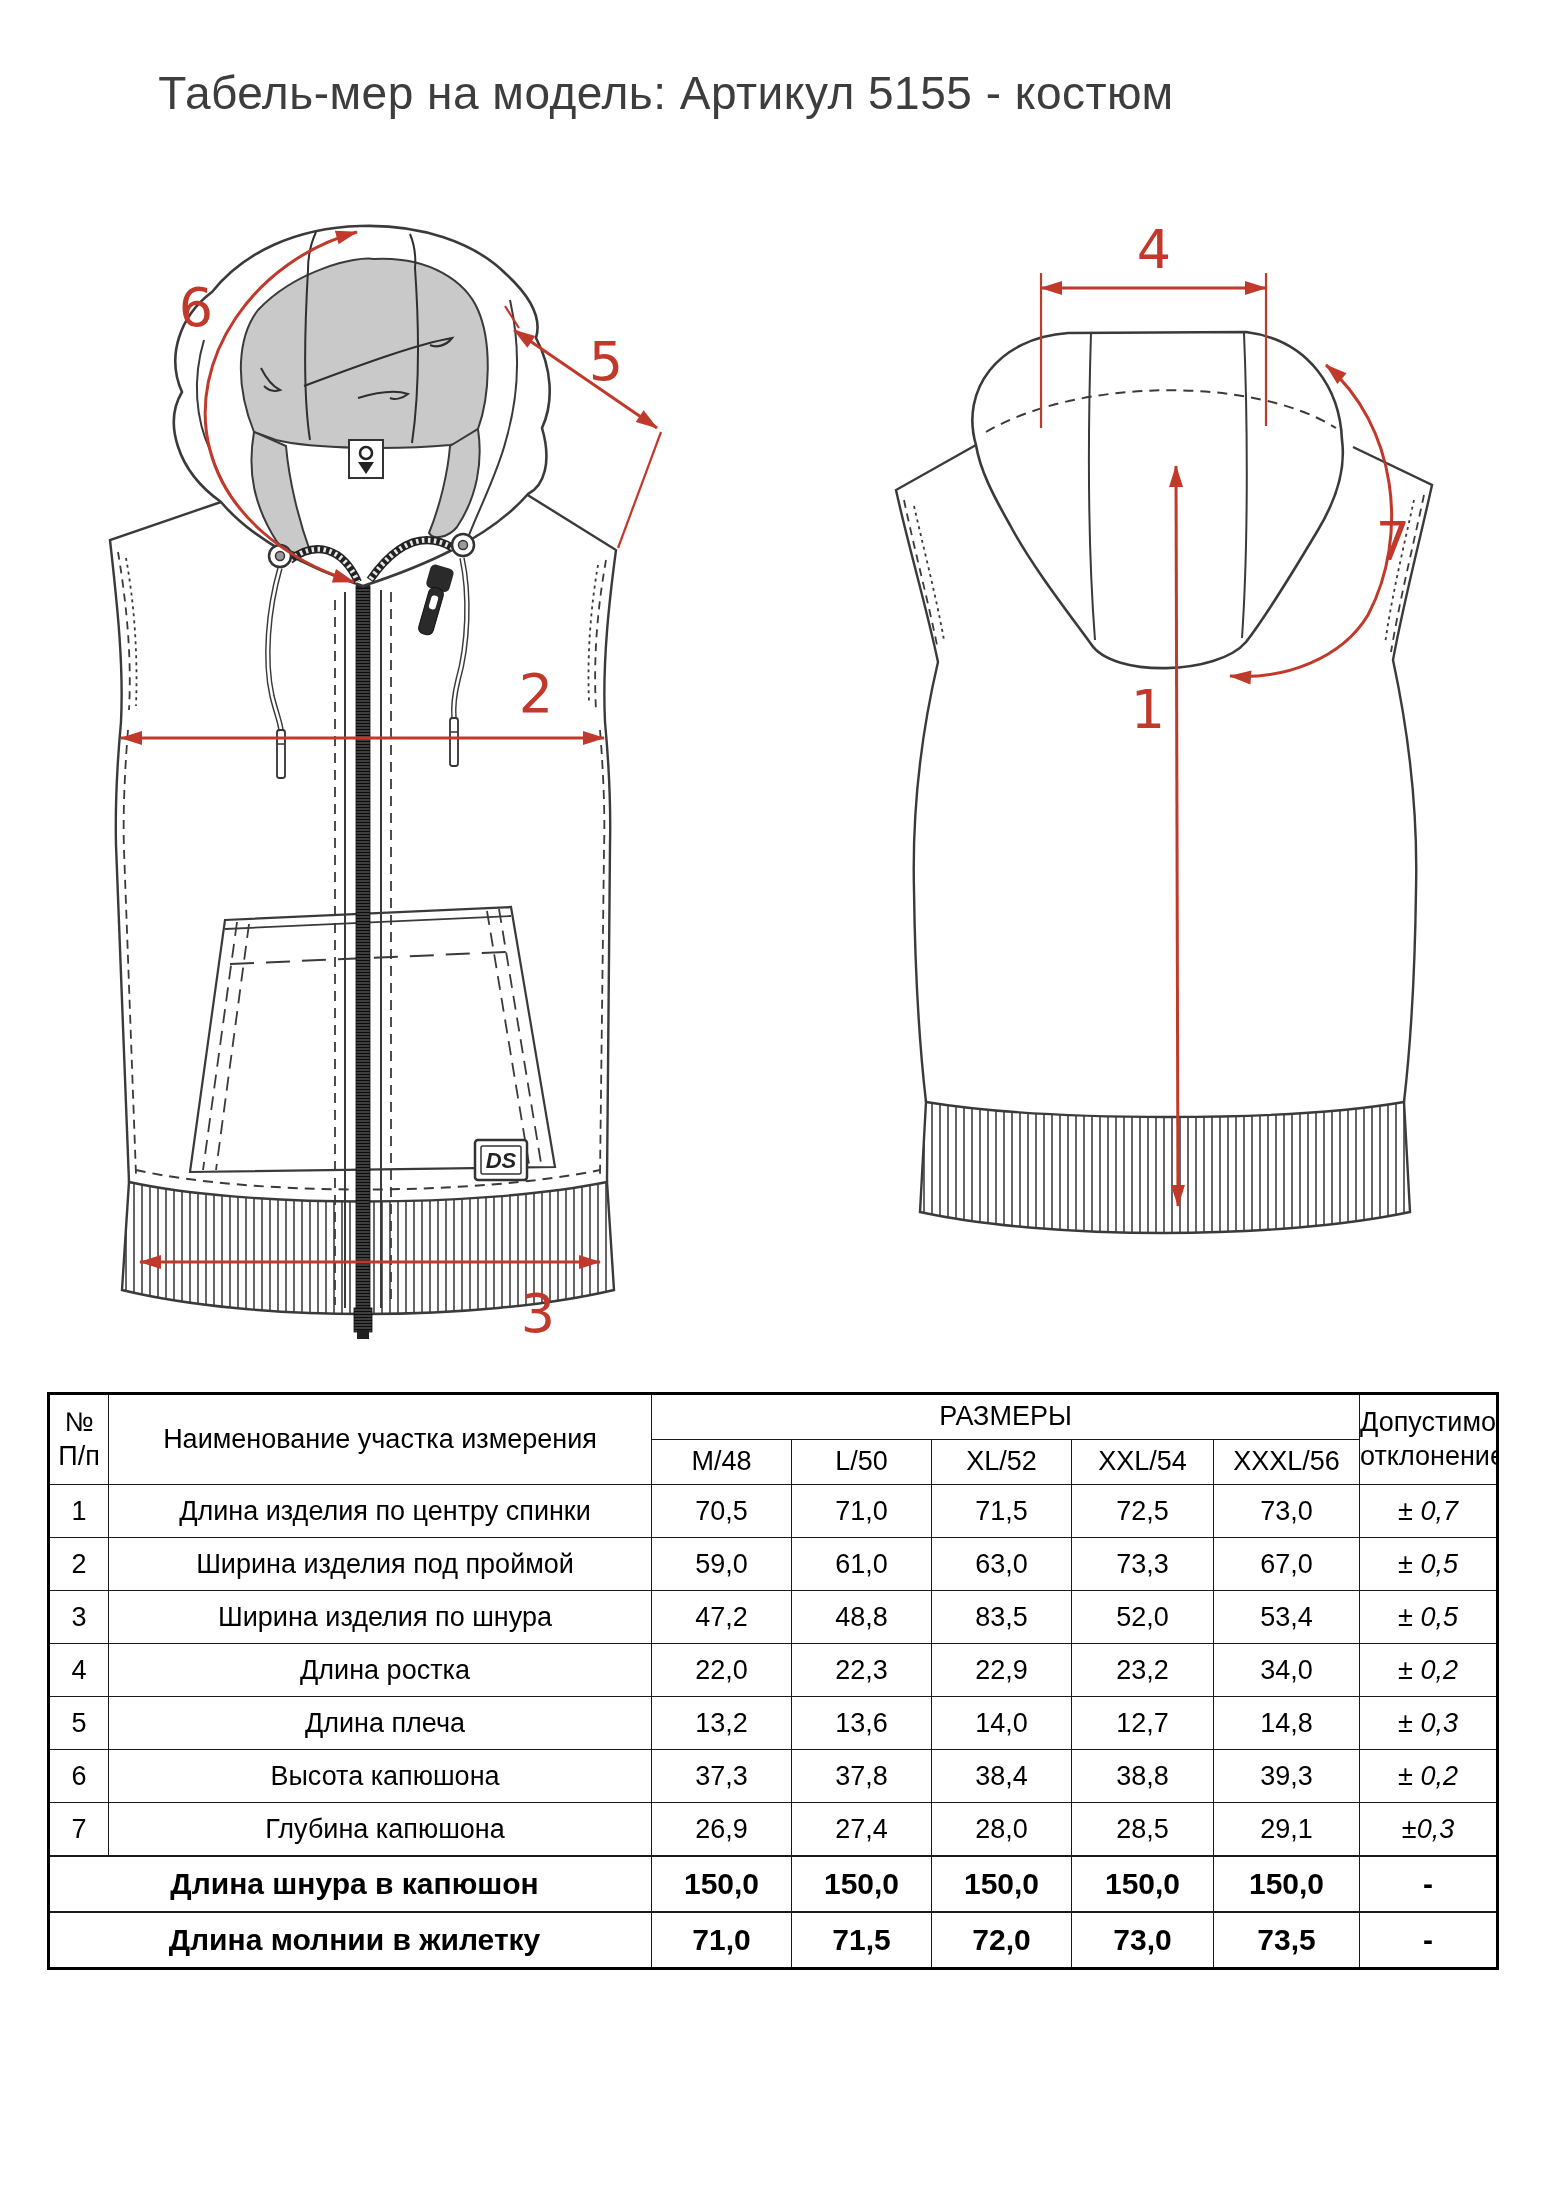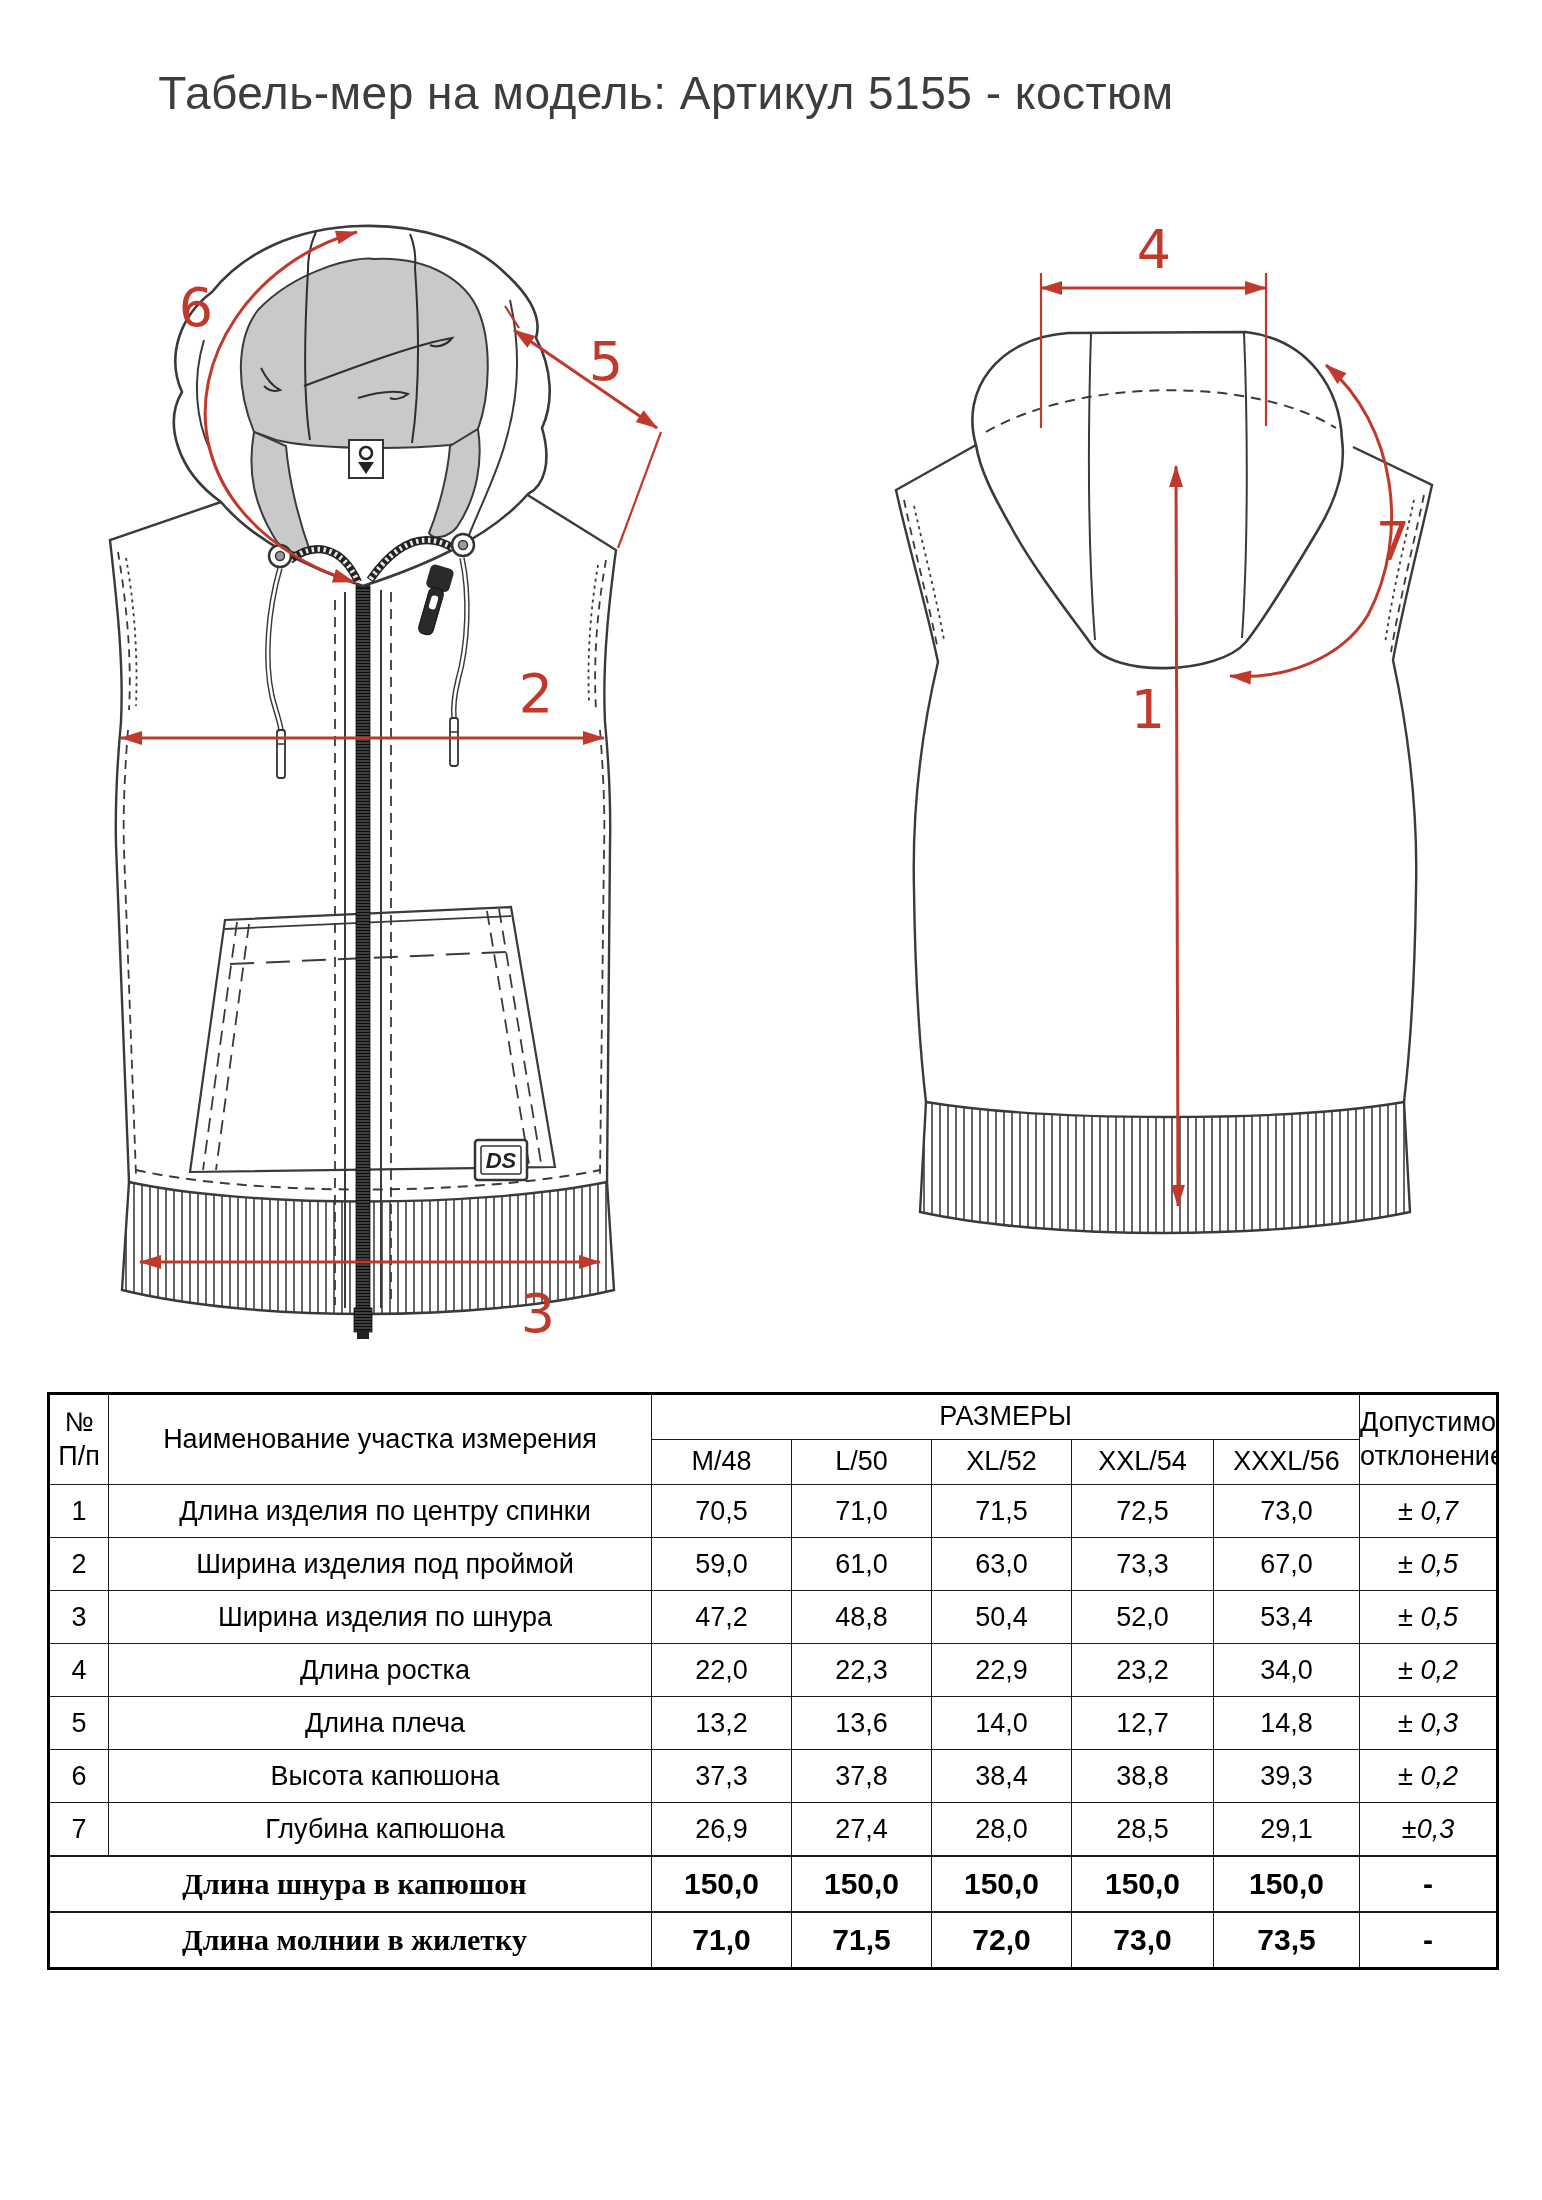--- a/index.html
+++ b/index.html
@@ -13,21 +13,21 @@
   .spec-table{position:absolute;left:47px;top:1392px;width:1449px;border-collapse:collapse;
     table-layout:fixed;border:3px solid #000;}
   .spec-table td,.spec-table th{border:1.6px solid #1a1a1a;padding:0;color:#000;
     text-align:center;vertical-align:middle;font-weight:normal;overflow:hidden;}
   .spec-table .hrow1 td,.spec-table .hrow1 th{height:44px;}
   .spec-table .hrow2 td,.spec-table .hrow2 th{height:44px;}
   .spec-table .drow td{height:52px;font-size:27px;}
   .spec-table .frow td{height:54px;font-size:30px;font-weight:bold;border-top-width:2.5px;}
   .hdr{font-weight:bold;font-size:27px;line-height:1.25;}
   .name-cell{text-align:left;padding-left:10px !important;font-size:27px;}
-  .fname-cell{text-align:right;padding-left:8px !important;font-size:31px;font-family:Liberation Serif, serif;}
+  .fname-cell{text-align:right;padding-left:8px !important;font-size:31px;}
   .tol-cell{font-weight:bold;font-size:28px;font-style:italic;}
   .num-cell{font-size:27px;}
   .two-line span{display:block;}
 </style>
 </head>
 <body>
 
 <div class="page-title">Табель-мер на модель: Артикул 5155 - костюм</div>
 
 <svg id="front-svg" class="drawing" width="700" height="1210" viewBox="0 0 700 1210" xmlns="http://www.w3.org/2000/svg">
@@ -255,21 +255,21 @@
       <td>63,0</td>
       <td>73,3</td>
       <td>67,0</td>
       <td class="tol-cell">± 0,5</td>
     </tr>
     <tr class="drow">
       <td class="num-cell">3</td>
       <td class="name-cell">Ширина изделия по шнура</td>
       <td>47,2</td>
       <td>48,8</td>
-      <td>50,4</td>
+      <td>83,5</td>
       <td>52,0</td>
       <td>53,4</td>
       <td class="tol-cell">± 0,5</td>
     </tr>
     <tr class="drow">
       <td class="num-cell">4</td>
       <td class="name-cell">Длина ростка</td>
       <td>22,0</td>
       <td>22,3</td>
       <td>22,9</td>

